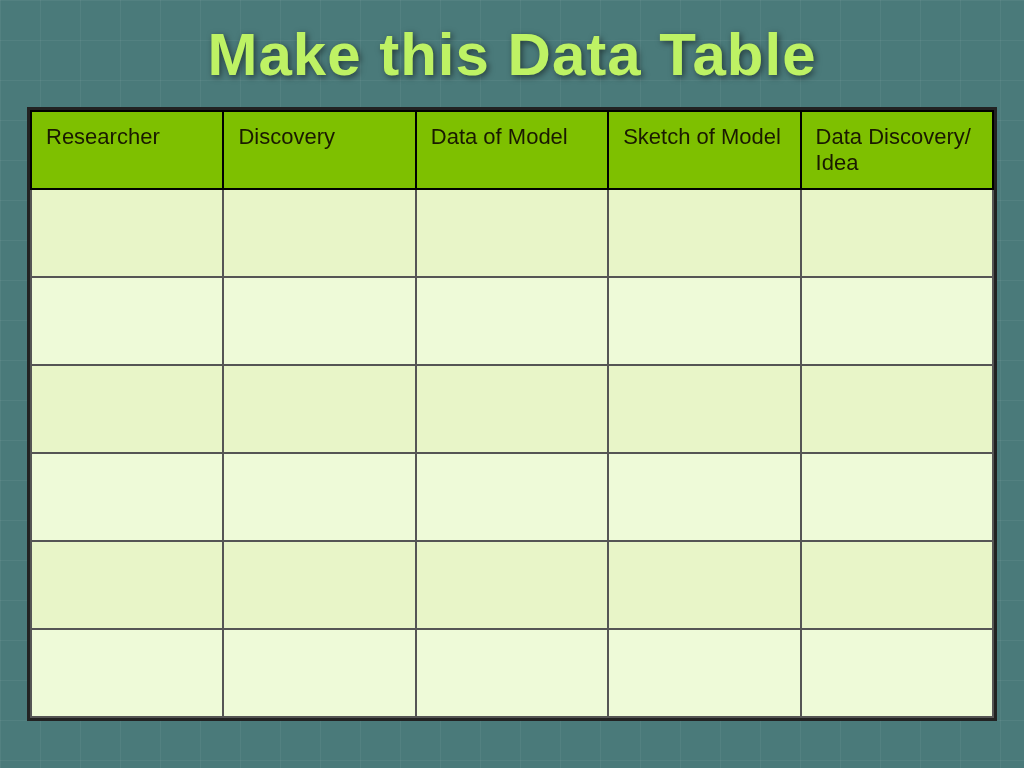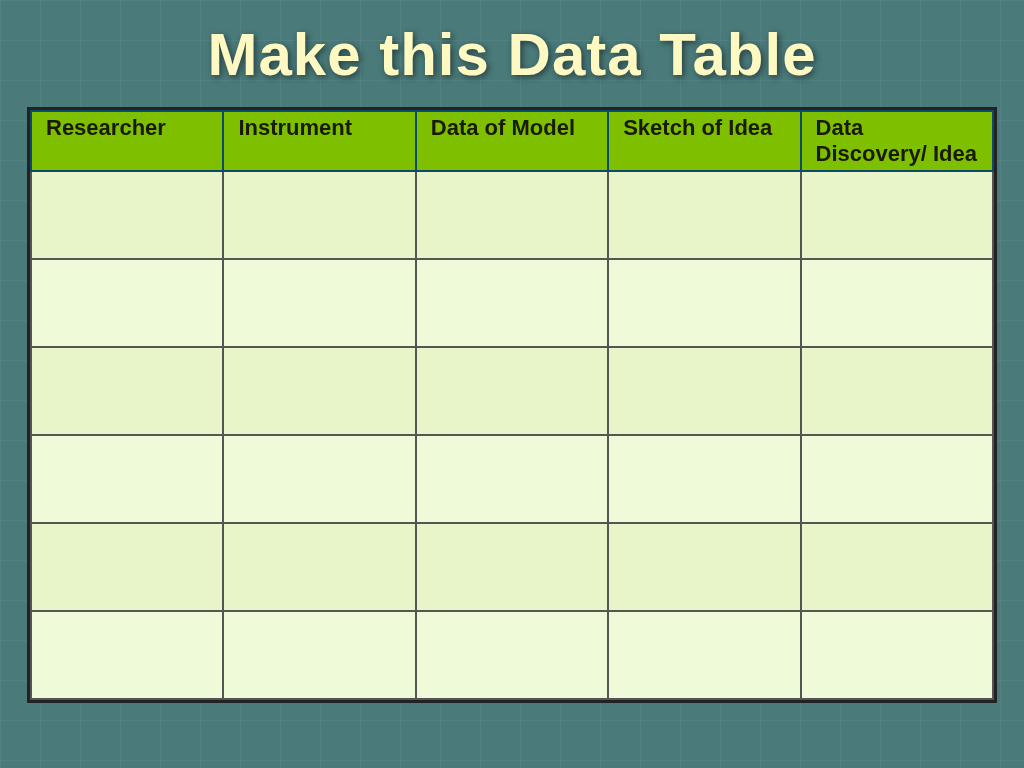--- a/index.html
+++ b/index.html
@@ -18,21 +18,21 @@
       background-size: 40px 40px;
       display: flex;
       flex-direction: column;
       align-items: center;
       padding: 20px 30px;
       font-family: Arial, sans-serif;
       overflow: hidden;
     }
 
     .page-title {
-      color: #fef9c3;
+      color: #bef264;
       font-size: 60px;
       font-weight: bold;
       text-shadow: 2px 2px 6px rgba(0,0,0,0.5);
       margin-bottom: 18px;
       letter-spacing: 1px;
     }
 
     .table-container {
       width: 970px;
       border: 3px solid #222;
@@ -42,23 +42,23 @@
     table {
       width: 100%;
       border-collapse: collapse;
       table-layout: fixed;
     }
 
     thead th {
       background-color: #7ec000;
       color: #1a1a00;
       font-size: 22px;
-      font-weight: bold;
-      padding: 3px 14px;
-      border: 2px solid #0c4a6e;
+      font-weight: normal;
+      padding: 12px 14px;
+      border: 2px solid #000000;
       vertical-align: top;
       text-align: left;
     }
 
     tbody td {
       background-color: #e8f5c8;
       border: 2px solid #555;
       height: 88px;
       padding: 8px 10px;
       vertical-align: top;
@@ -88,23 +88,23 @@
     <colgroup>
       <col class="col1">
       <col class="col2">
       <col class="col3">
       <col class="col4">
       <col class="col5">
     </colgroup>
     <thead>
       <tr id="header-row">
       <th>Researcher</th>
-          <th>Instrument</th>
+          <th>Discovery</th>
           <th>Data of Model</th>
-          <th>Sketch of Idea</th>
+          <th>Sketch of Model</th>
           <th>Data Discovery/ Idea</th>
         </tr>
     </thead>
     <tbody id="table-body">
     <tr>
           <td></td>
           <td></td>
           <td></td>
           <td></td>
           <td></td>

